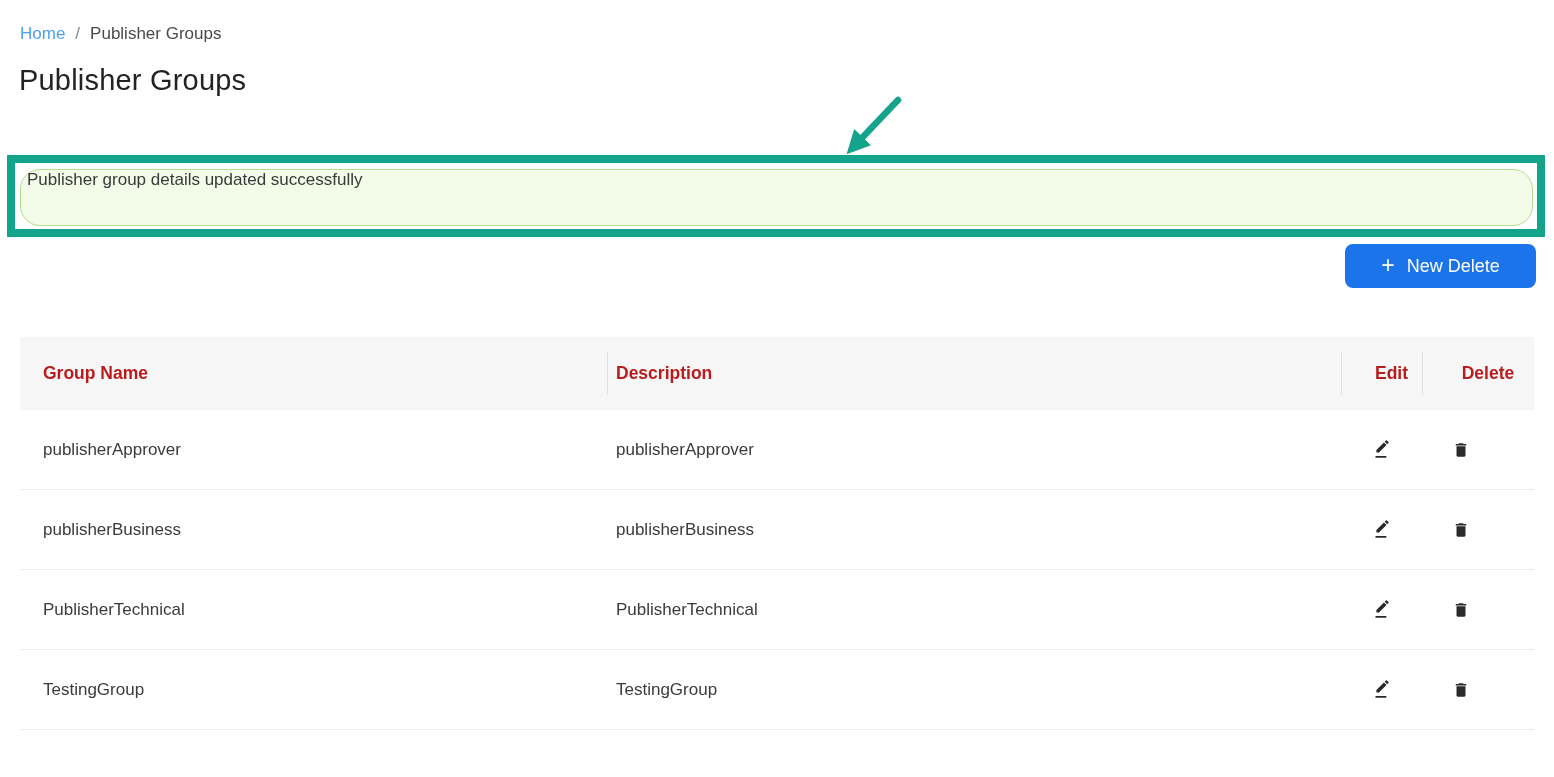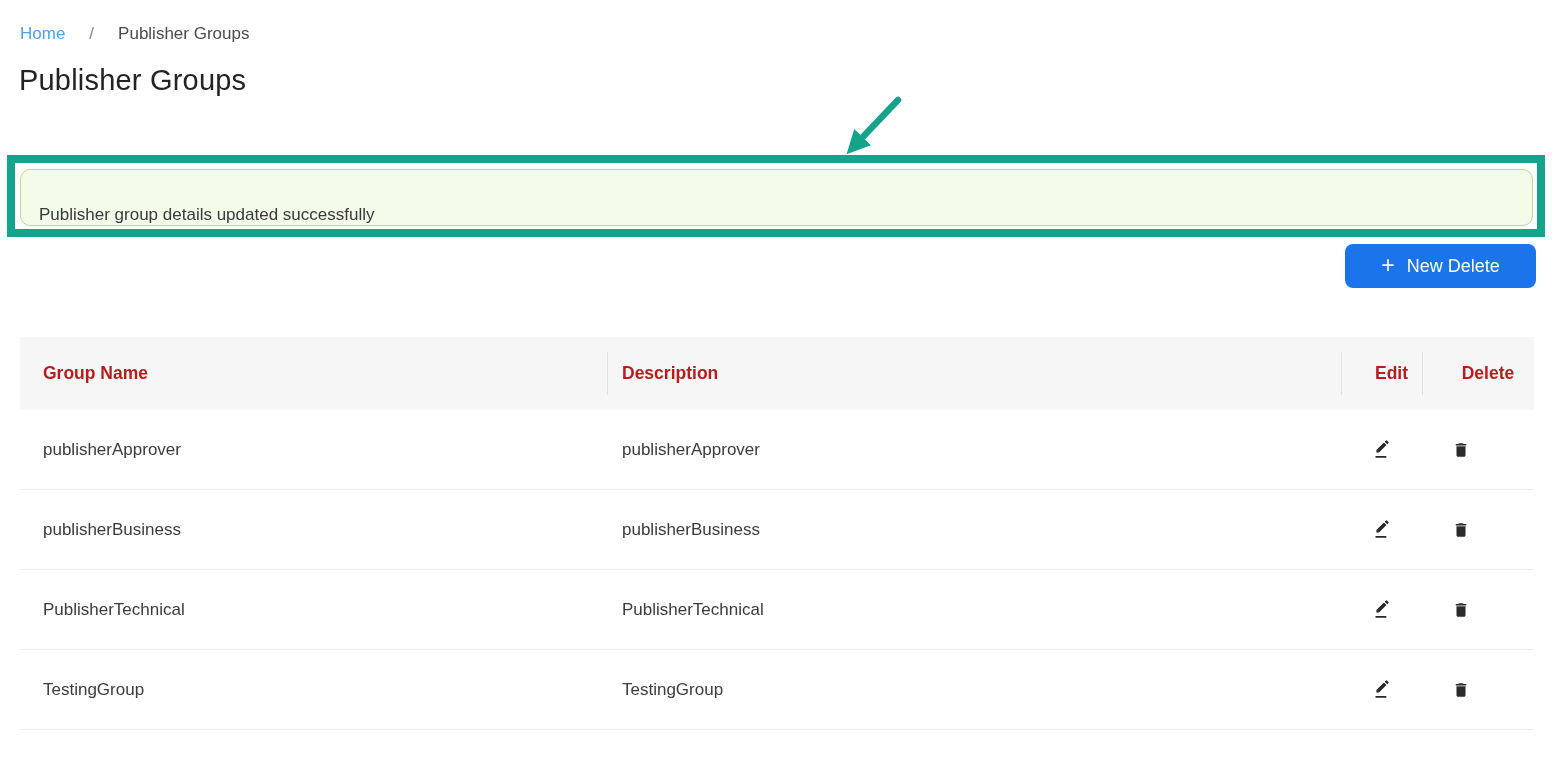--- a/index.html
+++ b/index.html
@@ -8,21 +8,21 @@
     position: relative;
     overflow: hidden;
     background: #ffffff;
     font-family: "Liberation Sans", sans-serif;
     color: #3b3b3b;
   }
 
   
   .breadcrumb {
     position: absolute; left: 20px; top: 24px;
-    font-size: 17px; display: flex; gap: 24px; align-items: baseline;
+    font-size: 17px; display: flex; gap: 10px; align-items: baseline;
   }
   .crumb-home { color: #4da2f2; cursor: pointer; }
   .crumb-sep { color: #8a8a8a; }
   .crumb-current { color: #4a4a4a; }
 
   
   .page-title {
     position: absolute; left: 19px; top: 64px; margin: 0;
     font-size: 29px; font-weight: 400; color: #232323; letter-spacing: 0.2px;
   }
@@ -39,23 +39,23 @@
     background: transparent;
   }
 
   
   .alert-success {
     position: absolute; left: 20px; top: 169px;
     width: 1513px; height: 57px;
     box-sizing: border-box;
     background: #f3fbe9;
     border: 1px solid #b4dd8e;
-    border-radius: 10px;
-    display: flex; align-items: flex-end;
-    padding-left: 18px;
+    border-radius: 20px;
+    display: flex; align-items: flex-start;
+    padding-left: 6px;
     font-size: 17px; color: #3a3a3a;
   }
 
   
   .new-group-btn {
     position: absolute; left: 1345px; top: 244px;
     width: 191px; height: 44px;
     background: #1b74ea; color: #ffffff;
     border: none; border-radius: 8px;
     font-family: "Liberation Sans", sans-serif;
@@ -74,21 +74,21 @@
     display: flex; height: 73px;
     background: #f6f6f7;
     align-items: center;
     font-weight: 700; font-size: 17.5px; color: #b91c1c;
   }
   .th { position: relative; box-sizing: border-box; height: 100%; display: flex; align-items: center; padding-left: 20px; }
   .th.c-desc::before, .th.c-edit::before, .th.c-delete::before {
     content: ''; position: absolute; left: 0; top: 15px; height: 43px; width: 1px; background: #e0e0e0;
   }
   .c-name   { width: 587px; padding-left: 23px; }
-  .c-desc   { width: 734px; padding-left: 15px; }
+  .c-desc   { width: 734px; padding-left: 9px; }
   .c-edit   { width: 81px;  justify-content: center; }
   .c-delete { width: 112px; justify-content: center; }
 
   .trow {
     display: flex; height: 79px;
     border-bottom: 1px solid #ececec;
     align-items: center;
     font-size: 17px; color: #3b3b3b;
     background: #ffffff;
   }

